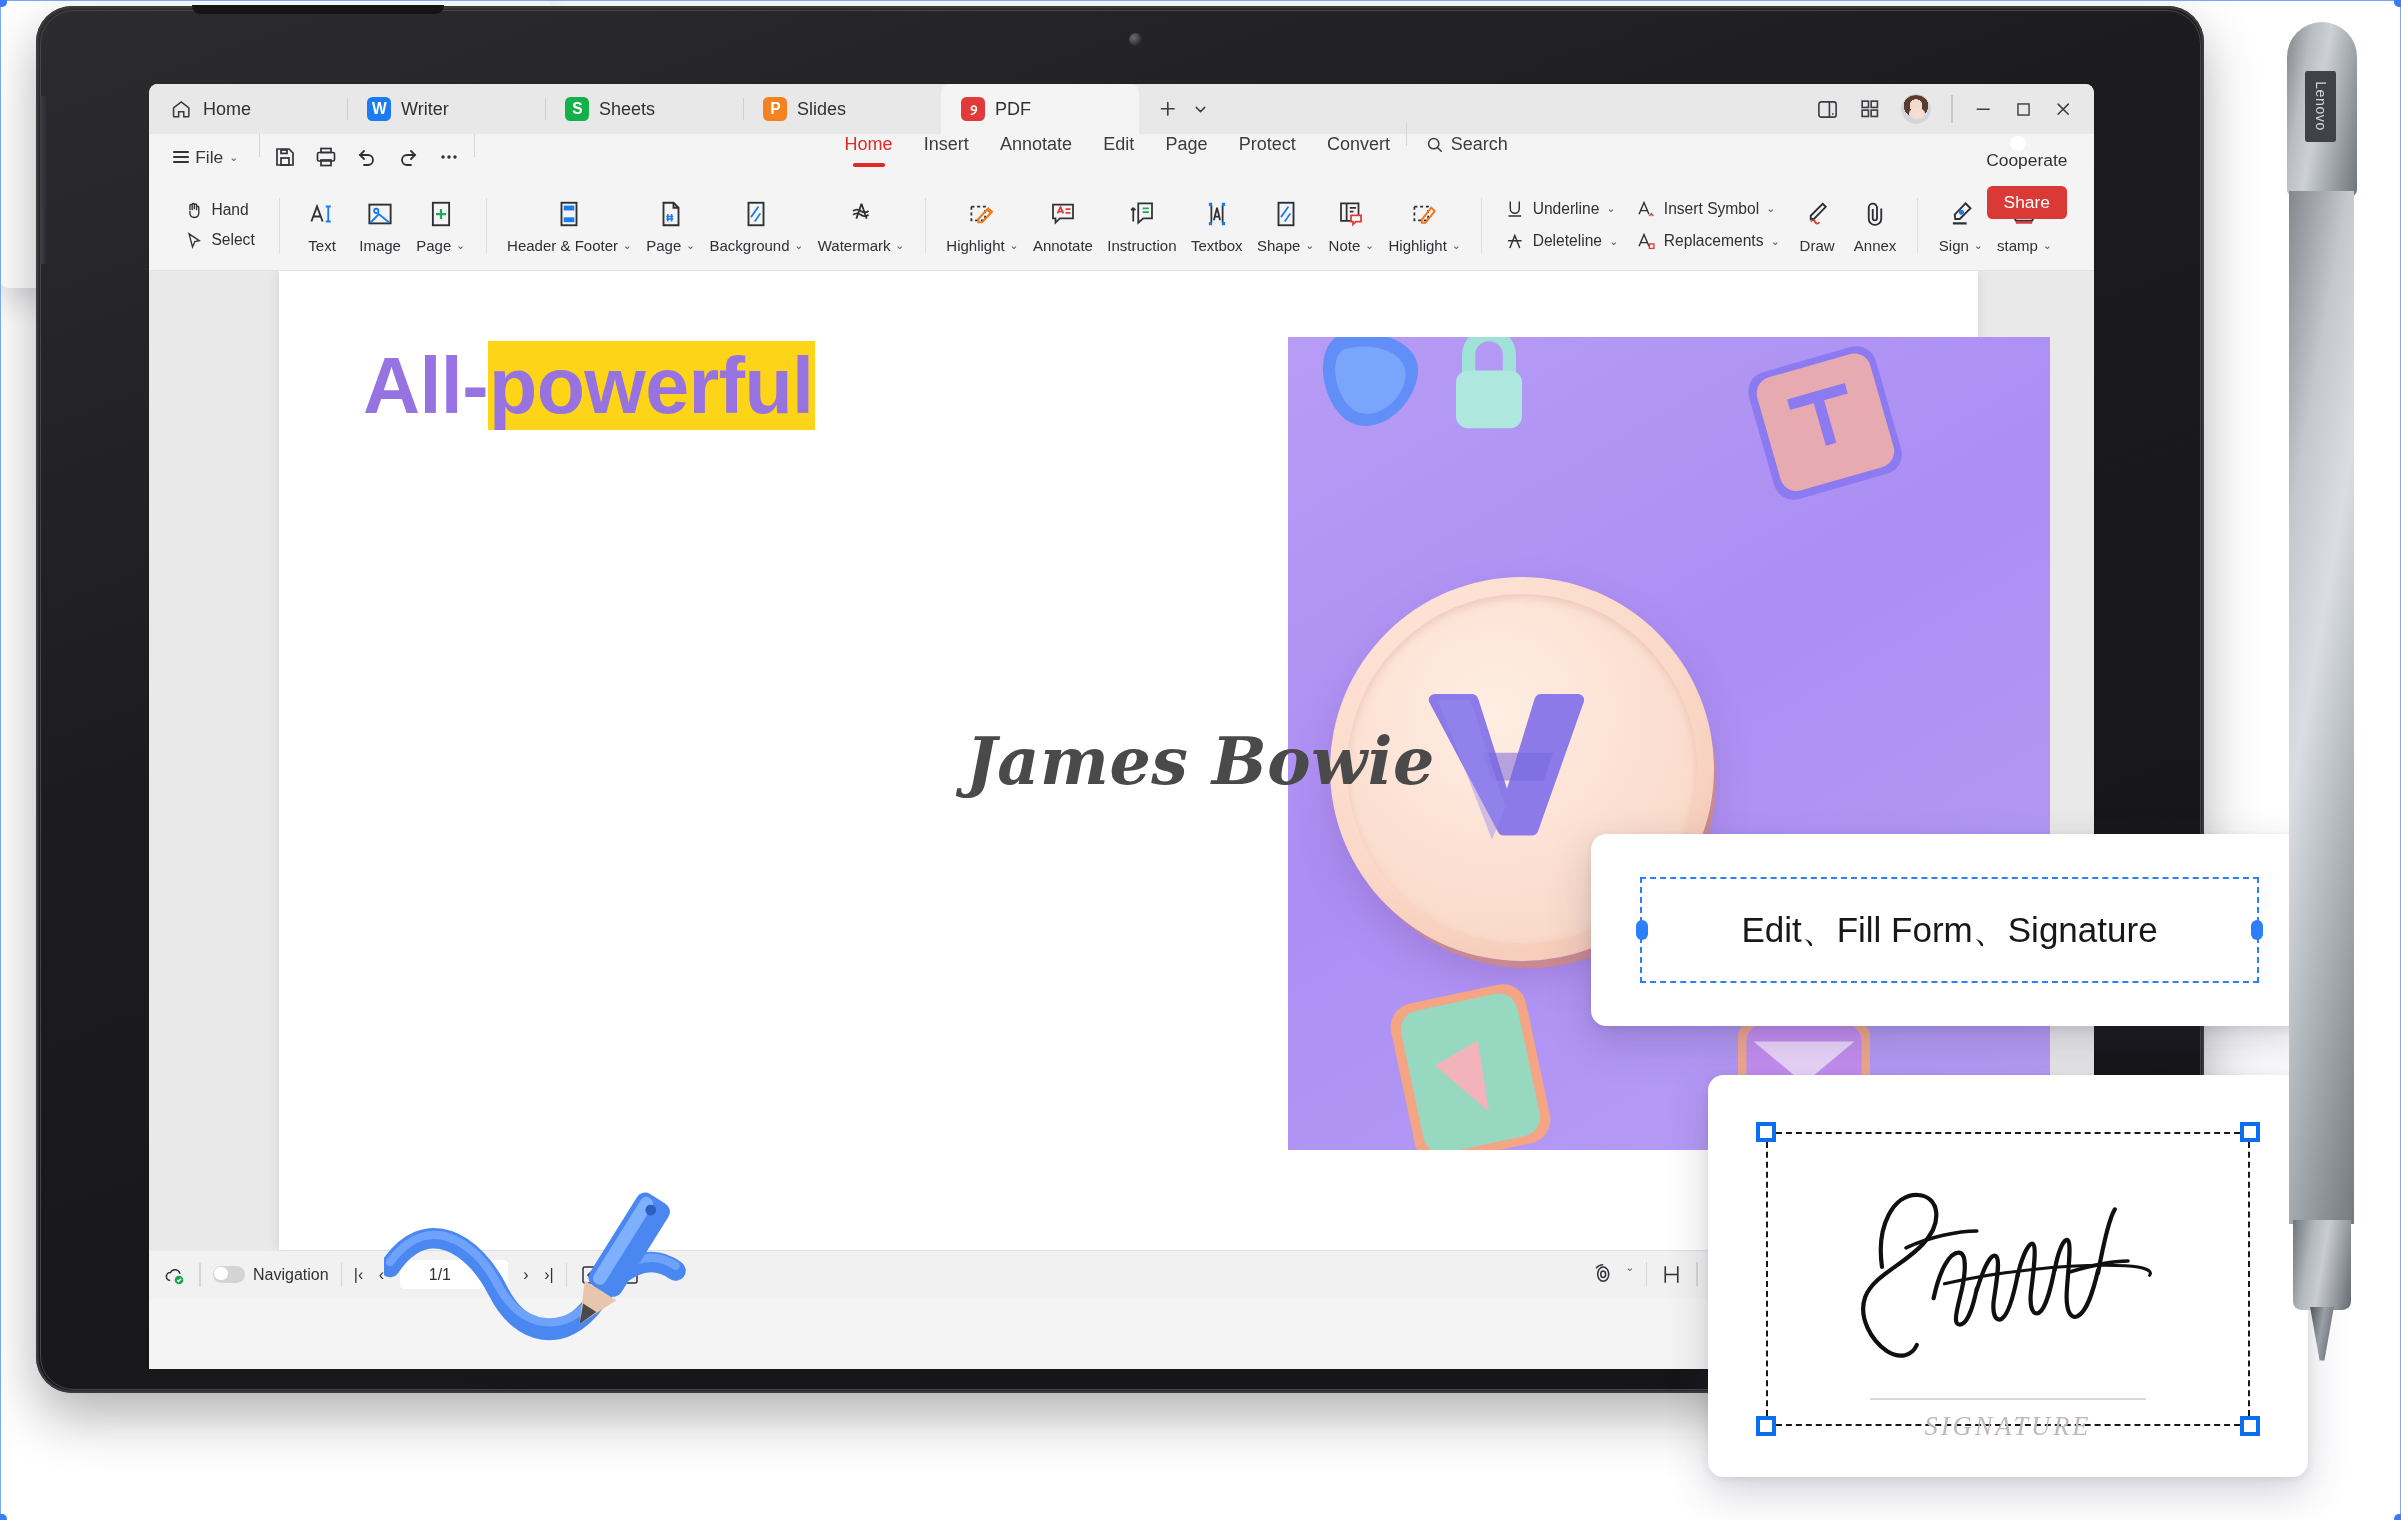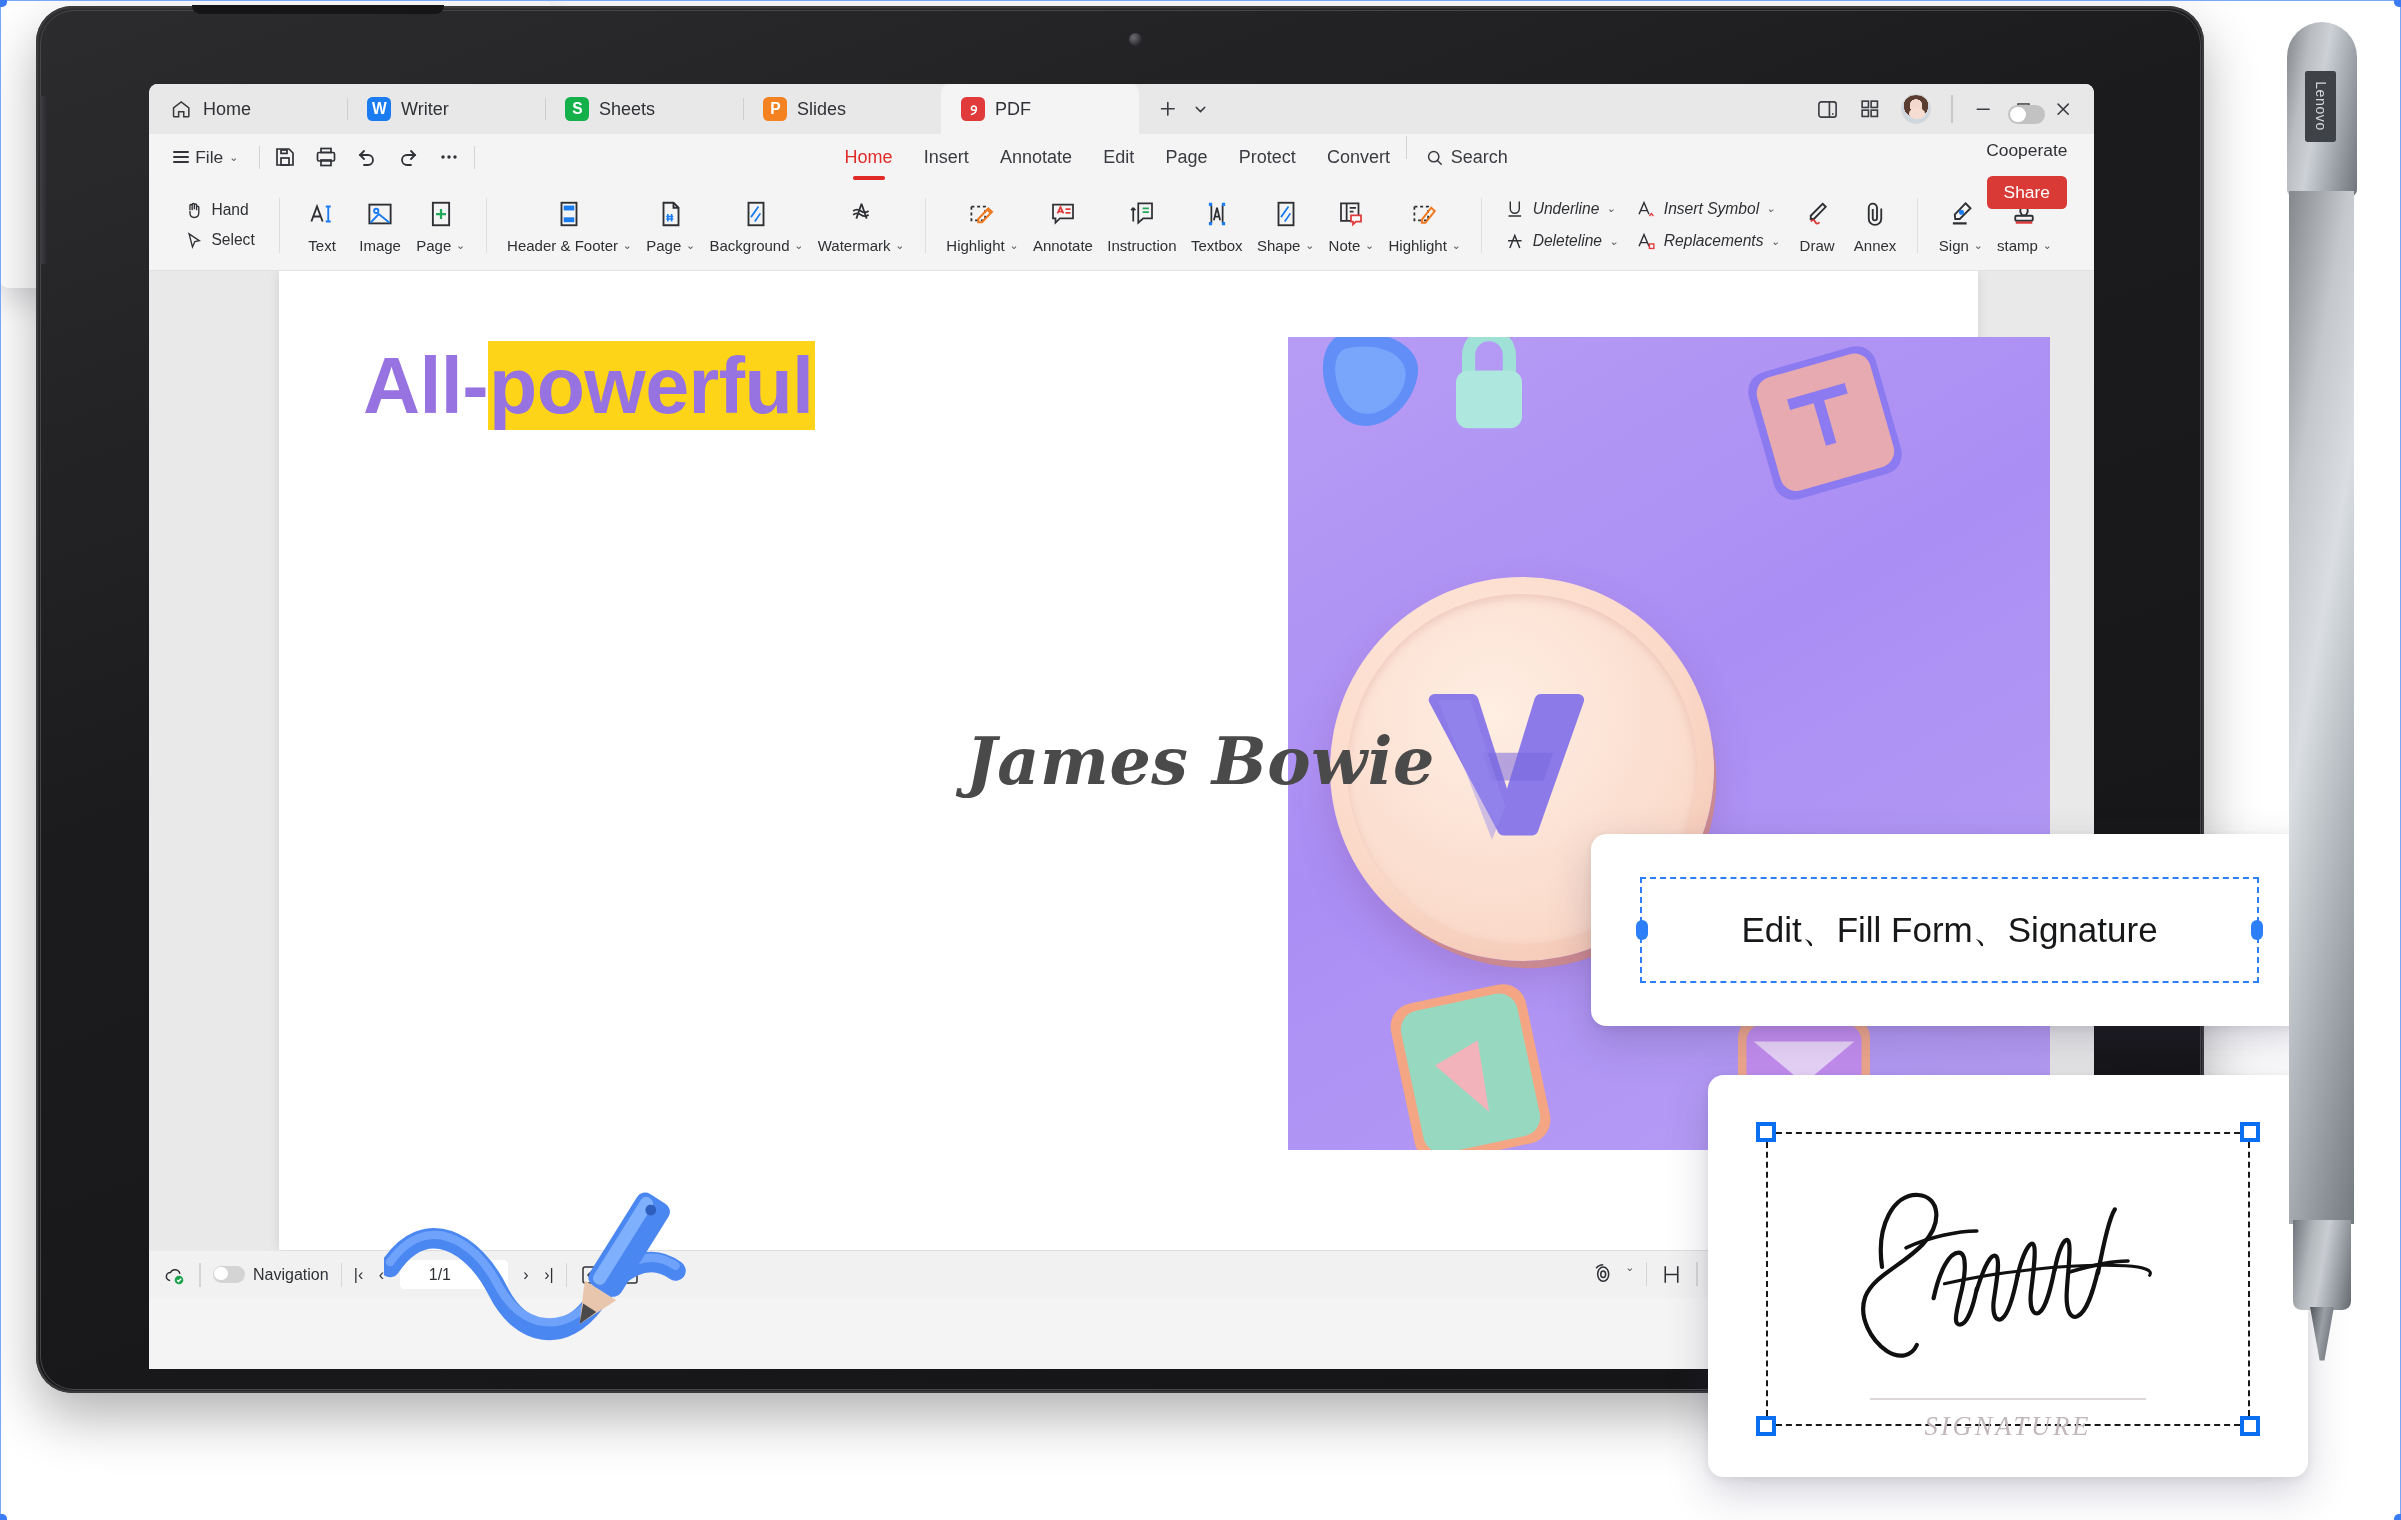--- a/index.html
+++ b/index.html
@@ -79,21 +79,21 @@
   .avatar {
     width:30px; height:30px; border-radius:50%;
     background: radial-gradient(circle at 50% 38%, #f3d9cd 0 28%, #5a3c30 29% 54%, #cfd8e0 55%);
     border:1.2px solid #d6d6d6; overflow:hidden; position:relative;
   }
   .avatar::after{content:"";position:absolute;left:7.2px;top:13.2px;width:15.6px;height:10.8px;border-radius:50% 50% 45% 45%;background:#f6ddd1;}
   .vdiv { width:1.2px; height:28px; background:#c9c9c9; }
 
   
   .menubar {
-    height:46px; background:#f4f4f4; display:flex; align-items:center;
+    height:46px; background:#f4f4f4; display:flex; 
     padding:0 17px; gap:0; position:relative;
   }
   .file-btn { display:flex; align-items:center; gap:6px; font-size:17.4px; color:#33353a; cursor:pointer; padding:0 7.2px;}
   .hamb { display:flex; flex-direction:column; gap:3px; }
   .hamb i { display:block; width:16px; height:1.8px; background:#33353a; border-radius:1.2px; }
   .mb-div { width:1.2px; height:23px; background:#d4d4d4; margin:0 13.2px; }
   .qa-icons { display:flex; align-items:center; gap:17px; color:#2f3136; }
   .ribbon-tabs { position:absolute; left:680px; display:flex; align-items:center; gap:0; }
   .rtab { font-size:18px; color:#3a3c41; padding:0 15.6px; position:relative; cursor:pointer; }
   .rtab.active { color:#e02a28; }
@@ -127,21 +127,21 @@
 
   .ritem {
     display:flex; flex-direction:column; align-items:center; justify-content:center;
     gap:6px; min-width:58px; padding:0 7.2px; cursor:pointer;
   }
   .ritem .ilabel { font-size:15px; color:#2e3034; white-space:nowrap; display:flex; align-items:center; gap:4.8px;}
   .caret { font-size:10.8px; color:#55585e; }
   .icon-box { height:34px; display:flex; align-items:center; justify-content:center; }
 
   .rpair { display:flex; flex-direction:column; justify-content:center; gap:10.8px; padding:0 8.4px; }
-  .rpair .prow { display:flex; align-items:center; gap:7.2px; font-size:15.6px; color:#2e3034; white-space:nowrap; cursor:pointer;font-style:italic;}
+  .rpair .prow { display:flex; align-items:center; gap:7.2px; font-size:15.6px; color:#2e3034; white-space:nowrap; cursor:pointer;}
 
   
   .doc-area { position:relative; height:1027px; background:#e9e9e9; overflow:hidden; }
   .page {
     position:absolute; left:130px; top:0px; width:1699px; height:979px;
     background:#fff; box-shadow:0 1.2px 10.8px rgba(0,0,0,.10);
   }
   .doc-left { position:absolute; left:84px; top:72px; width:738px; }
   h1.doc-h {
     font-size:79px; line-height:1.08; font-weight:bold; color:#9673e0; letter-spacing:-0.6px;

